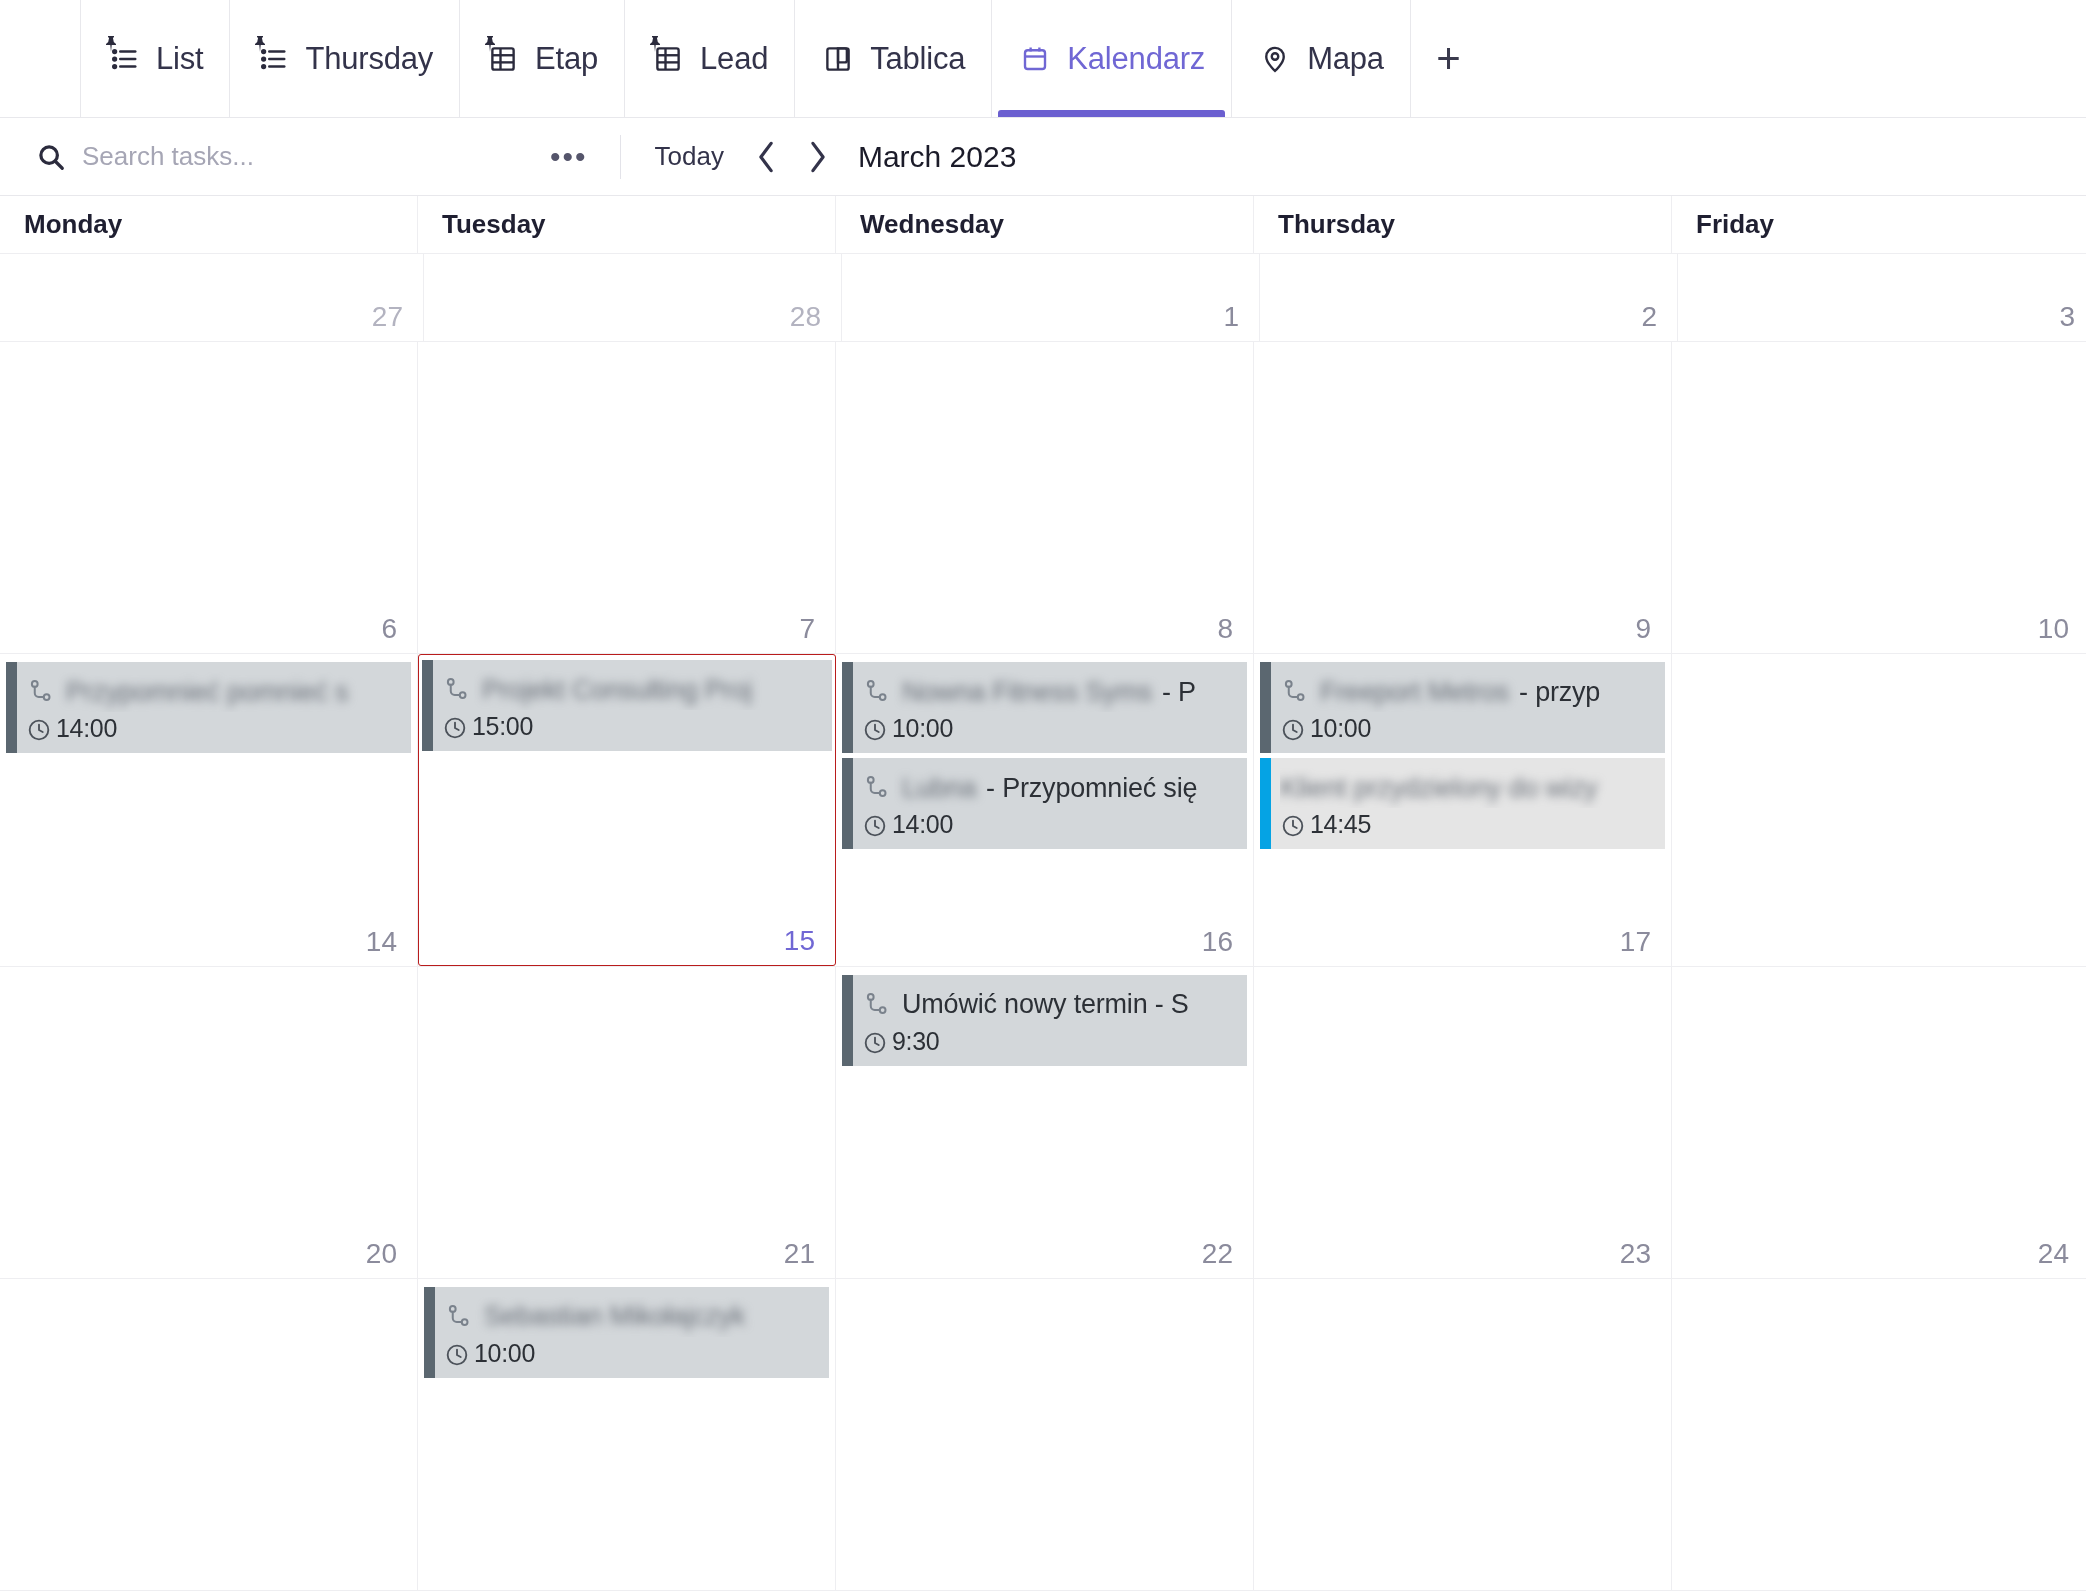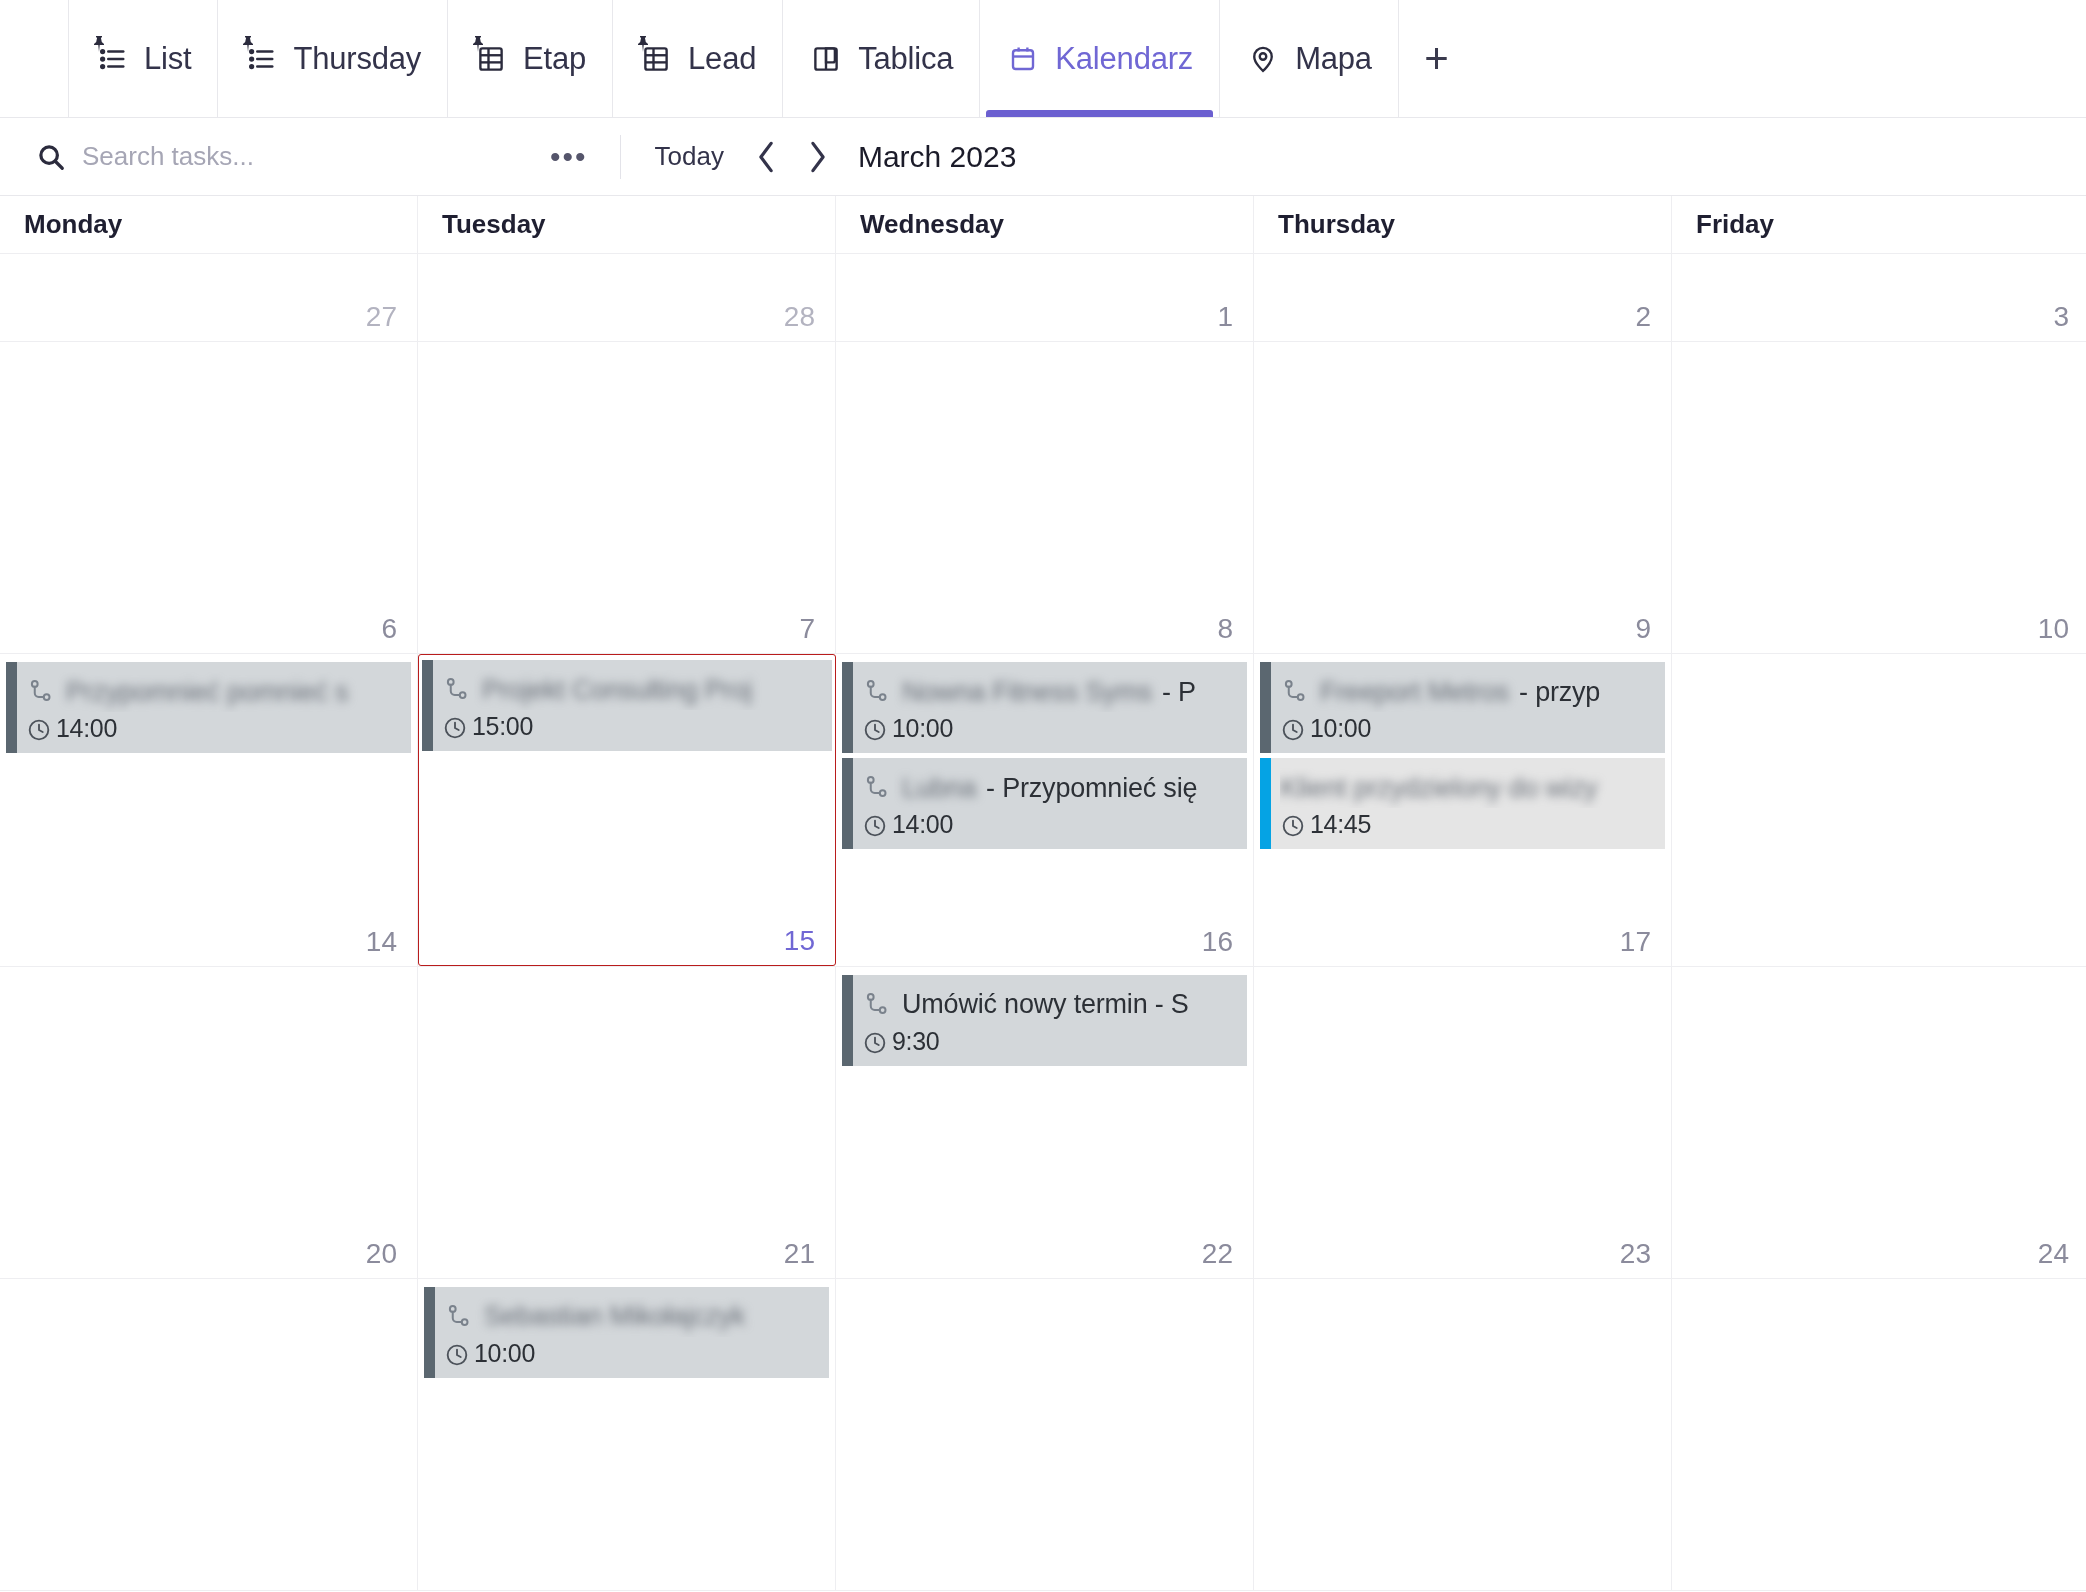--- a/index.html
+++ b/index.html
@@ -44,21 +44,21 @@
     color: #1b1b29;
     font-weight: 400;
     white-space: nowrap;
     letter-spacing: -0.2px;
   }
 
   .tabs {
     display: flex;
     align-items: stretch;
     height: 100%;
-    margin-left: 24px;
+    margin-left: 36px;
   }
   .tab {
     display: flex;
     align-items: center;
     gap: 15px;
     padding: 0 26px;
     height: 100%;
     position: relative;
     cursor: pointer;
     border-left: 1px solid #e8e8ec;
@@ -160,21 +160,21 @@
     color: #1f1f31;
     font-weight: 700;
   }
   .weeks { flex: 1 1 auto; display: flex; flex-direction: column; }
   .week {
     display: flex;
     flex: 1 1 0;
     border-bottom: 1px solid #eeeef1;
     min-height: 0;
   }
-  .week.first { flex: 0 0 88px; }
+  .week.first { flex: 0 0 88px; padding-left: 6px; }
   .daycell {
     width: 418px;
     flex: 0 0 418px;
     border-right: 1px solid #eeeef1;
     position: relative;
     padding: 8px 6px 0 6px;
     display: flex;
     flex-direction: column;
     min-width: 0;
     overflow: hidden;

